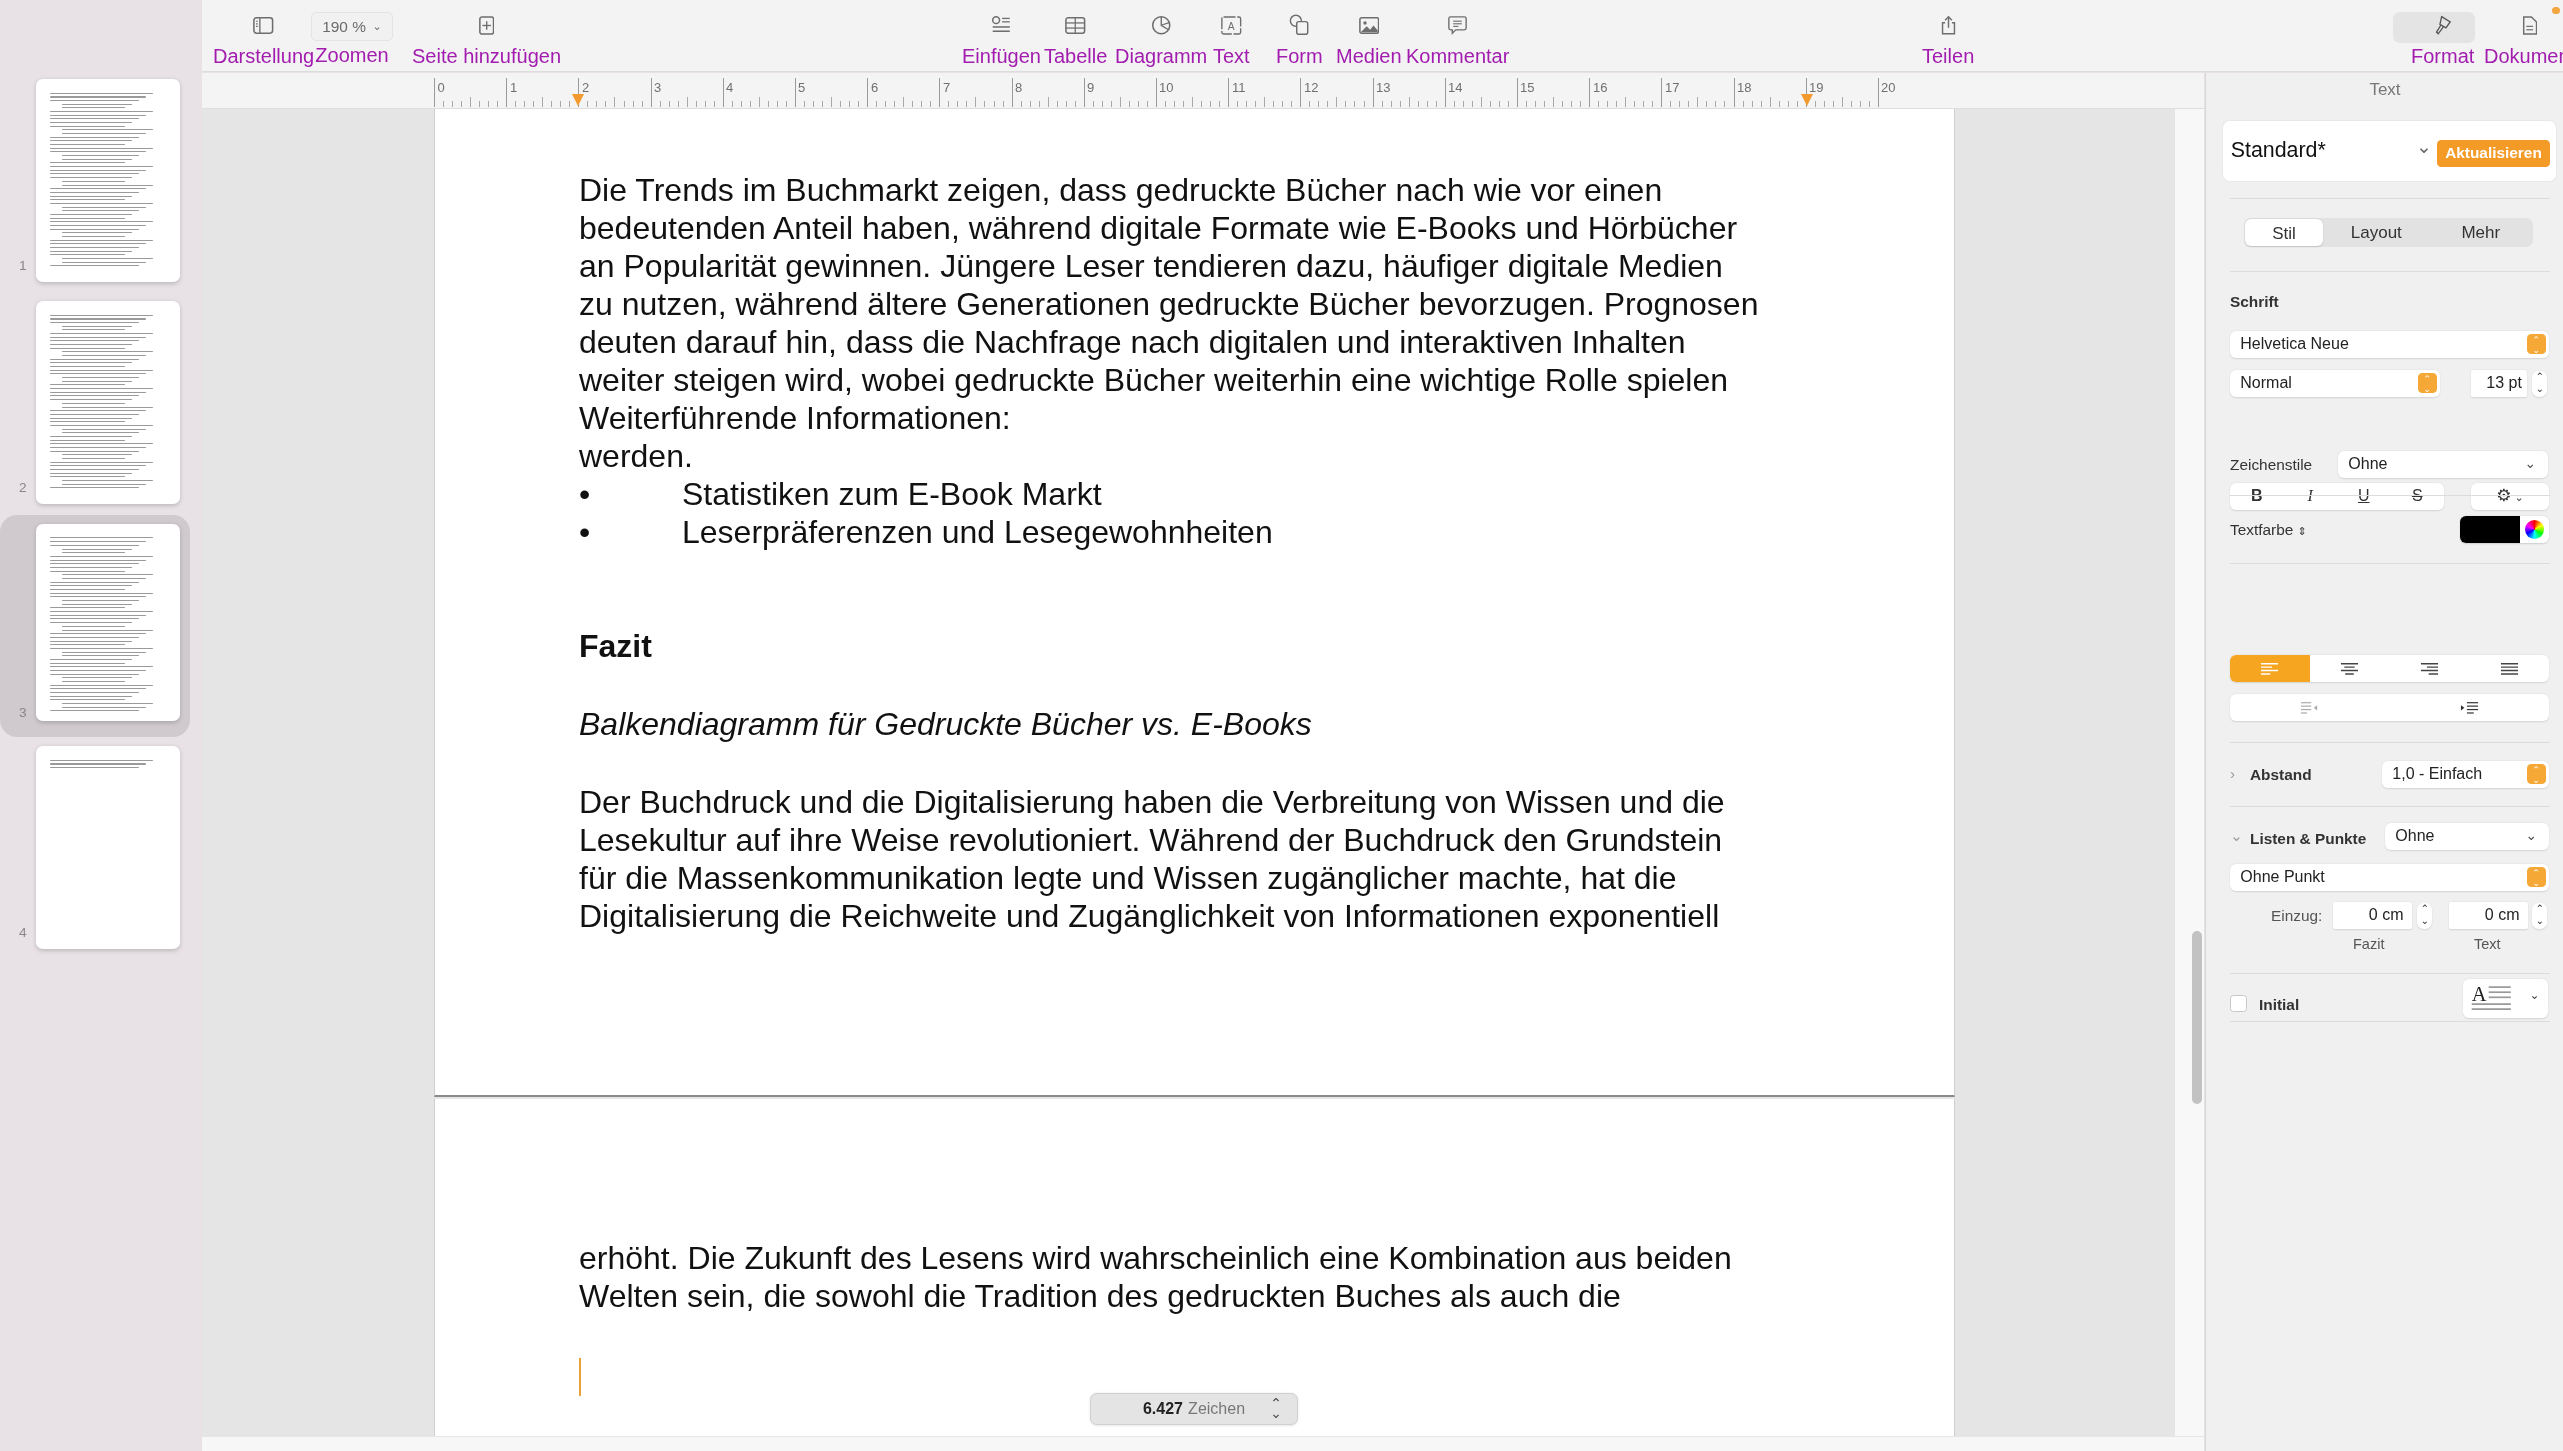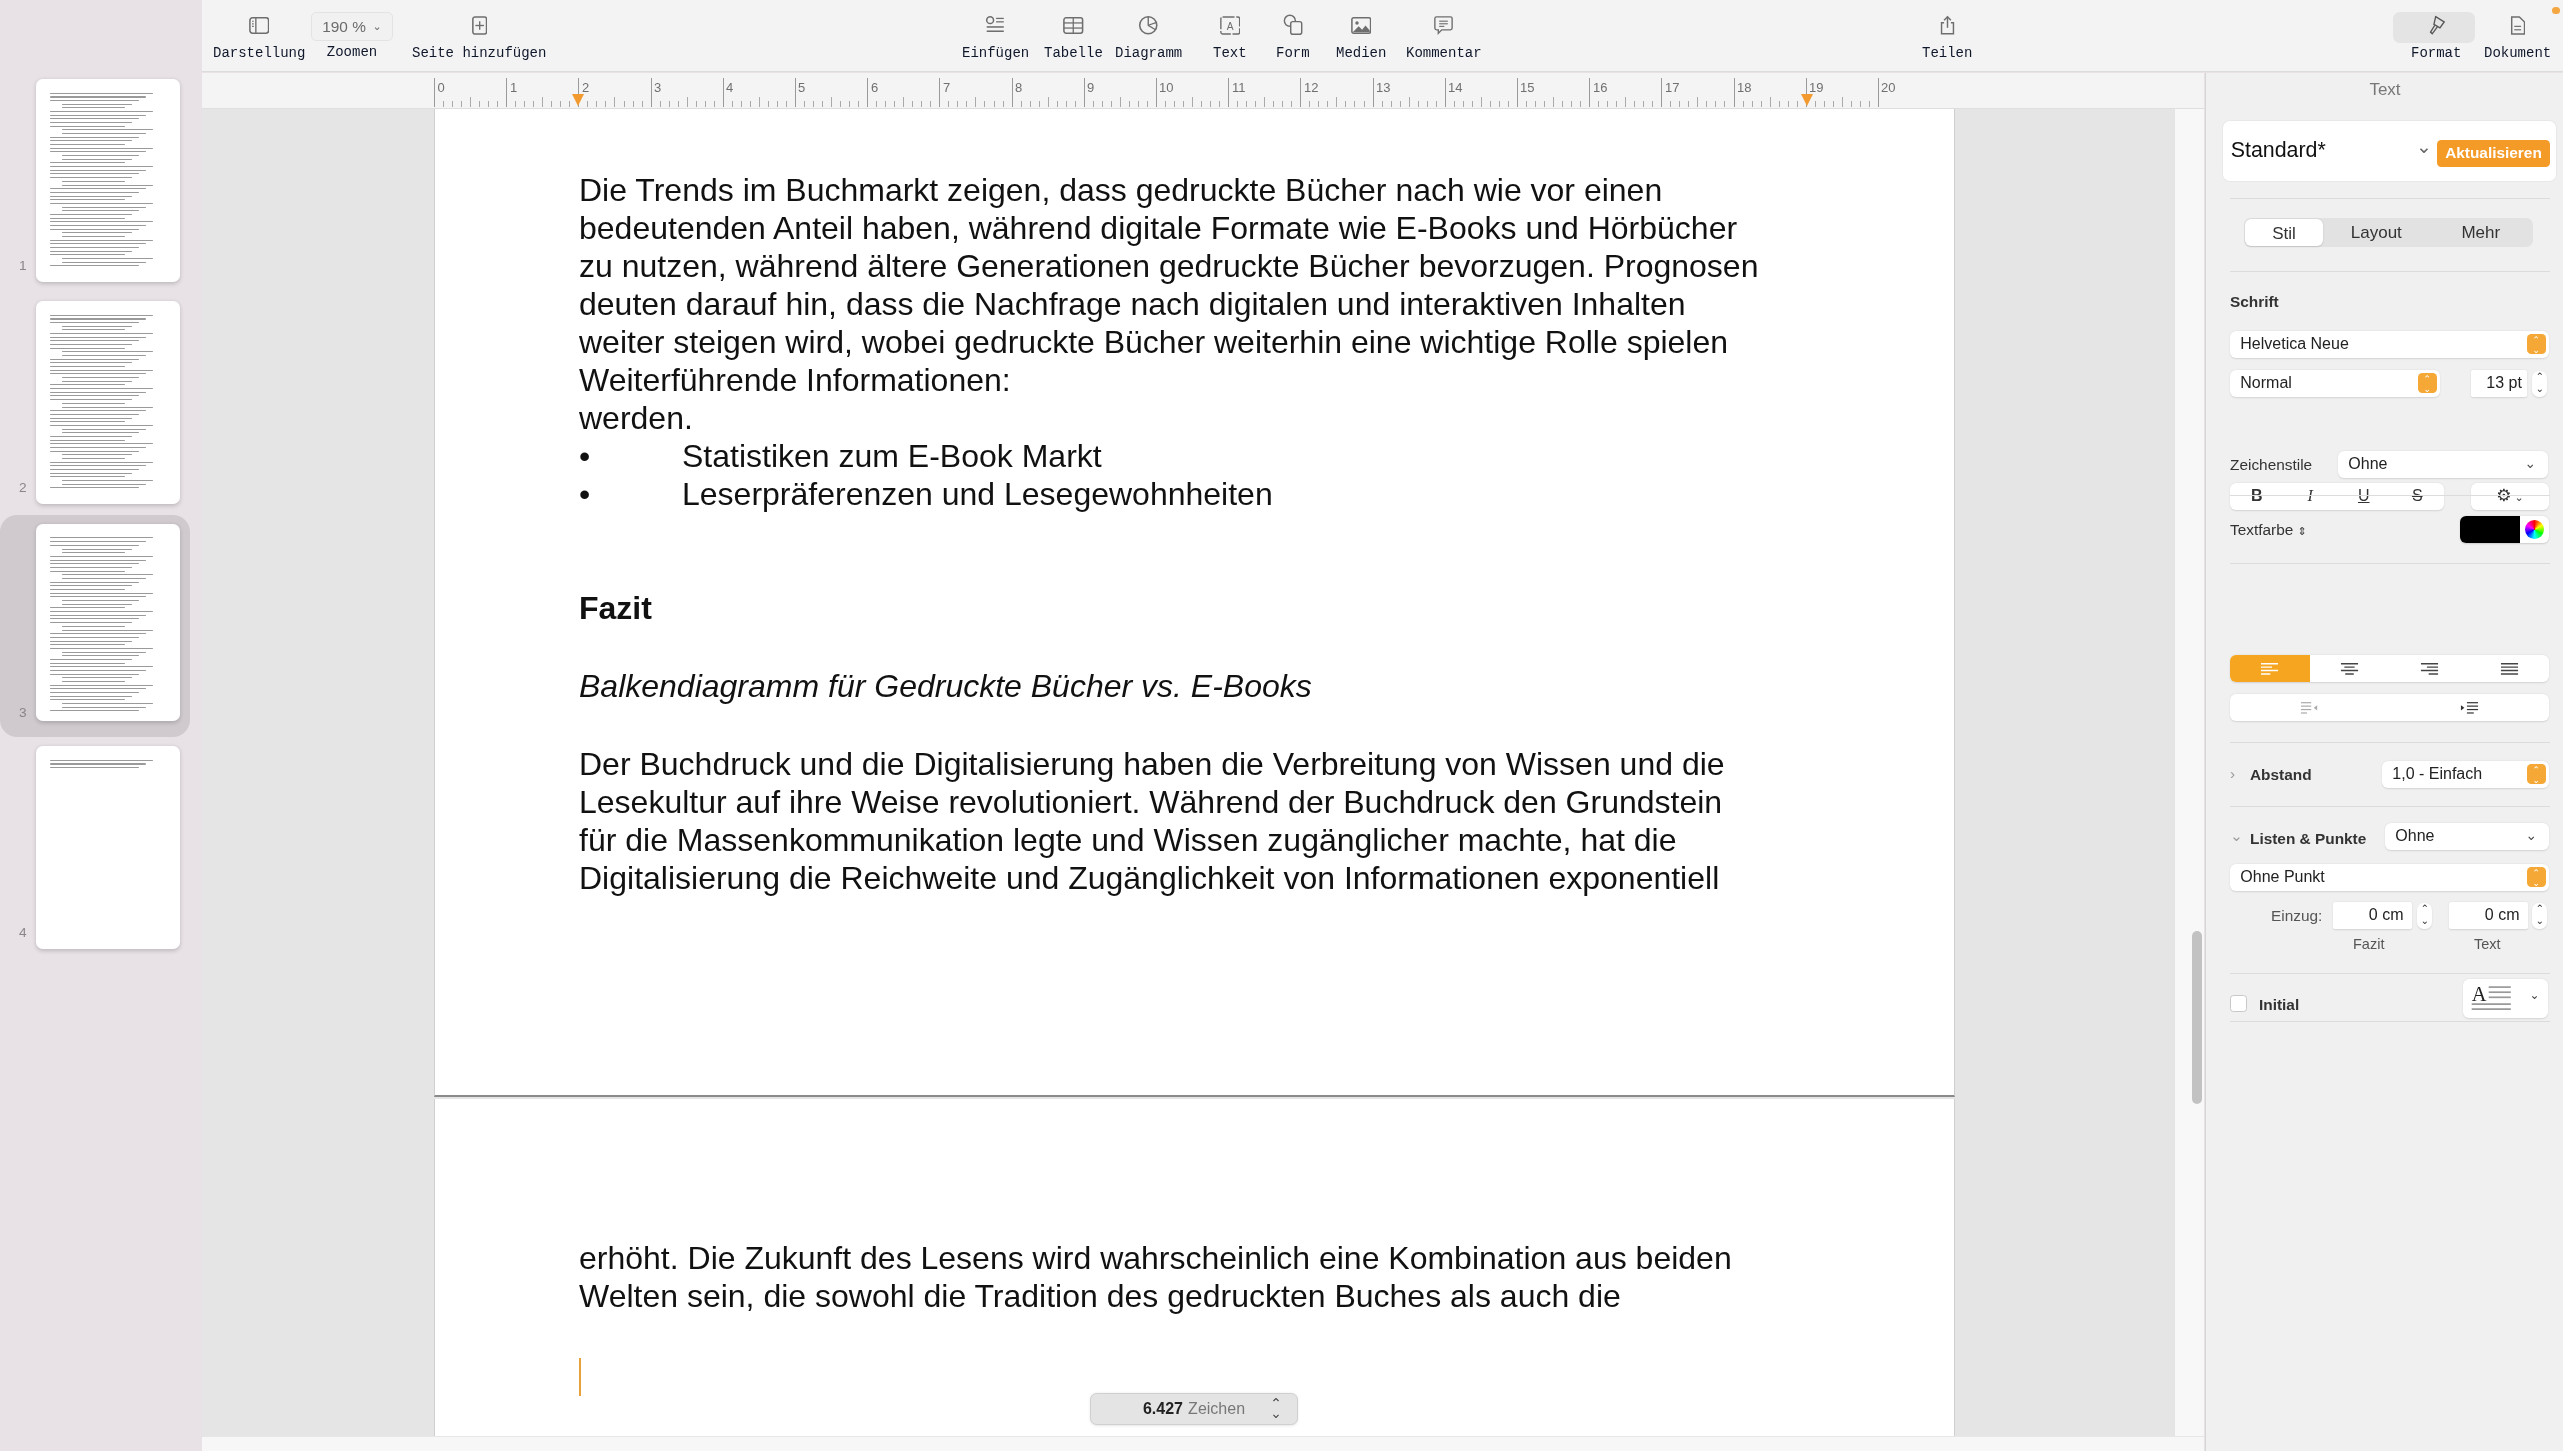--- a/index.html
+++ b/index.html
@@ -11,21 +11,21 @@
   .thumb-wrap { position: absolute; left: 0; width: 190px; border-radius: 17px; }
   .thumb-wrap.selected { background: #d0cacf; }
   .thumb { position: absolute; left: 36px; width: 144px; background: #fff; border-radius: 6.8px; box-shadow: 0 1.7px 4.3px rgba(0,0,0,0.18); overflow: hidden; }
   .thumb-num { position: absolute; left: 19px; font-size: 13.7px; color: #8a8589; }
   .tline { position: absolute; height: 1.7px; background: #9a9a9a; border-radius: 0.9px; }
 
   
   .toolbar { position: absolute; left: 202px; top: 0; width: 2361px; height: 72px; background: #f3f3f3; border-bottom: 1.7px solid #dcdcdc; }
   .tb-item { position: absolute; top: 12px; display: flex; flex-direction: column; align-items: center; }
   .tb-icon { width: 29px; height: 26px; display: flex; align-items: center; justify-content: center; color: #6e6e6e; }
-  .tb-label { margin-top: 6.8px; font-size: 14px; color: #0f172a; white-space: nowrap; font-family: Liberation Mono, monospace; }
+  .tb-label { margin-top: 6.8px; font-size: 20px; color: #a21caf; white-space: nowrap; }
   .zoom-box { width: 82px; height: 29px; border: 0.9px solid #e3e3e3; border-radius: 5.1px; background: #f1f1f1; display: flex; align-items: center; justify-content: center; gap: 6.8px; font-size: 15.4px; color: #6b6b6b; }
   .tb-active { position: absolute; left: 2191px; top: 12px; width: 82px; height: 31px; background: #e4e4e4; border-radius: 6.8px; }
   .notif-dot { position: absolute; right: 3.4px; top: 6.8px; width: 7.7px; height: 7.7px; border-radius: 50%; background: #f4a641; }
 
   
   .ruler { position: absolute; left: 202px; top: 73px; width: 2002px; height: 36px; background: #f4f4f4; border-bottom: 1.7px solid #dedede; }
   .ruler-scale { position: absolute; left: 232px; top: 0; width: 1521px; height: 34px; }
   .r-num { position: absolute; top: 6.8px; font-size: 13px; color: #707070; }
   .r-major { position: absolute; top: 5.1px; width: 0.9px; height: 29px; background: #9a9a9a; }
   .r-minor { position: absolute; bottom: 0; width: 0.9px; height: 6px; background: #aaa; }
@@ -584,20 +584,21 @@
       </div>
     <div class="tab-marker" style="left:370px;"></div>
     <div class="tab-marker" style="left:1599px;"></div>
   </div>
 
   <div class="canvas">
     <div class="page page1">
       <div class="doc-text" style="top:62px;">
         <p>Die Trends im Buchmarkt zeigen, dass gedruckte Bücher nach wie vor einen</p>
         <p>bedeutenden Anteil haben, während digitale Formate wie E-Books und Hörbücher</p>
+        <p>an Popularität gewinnen. Jüngere Leser tendieren dazu, häufiger digitale Medien</p>
         <p>zu nutzen, während ältere Generationen gedruckte Bücher bevorzugen. Prognosen</p>
         <p>deuten darauf hin, dass die Nachfrage nach digitalen und interaktiven Inhalten</p>
         <p>weiter steigen wird, wobei gedruckte Bücher weiterhin eine wichtige Rolle spielen</p>
         <p>Weiterführende Informationen:</p>
         <p>werden.</p>
         <div class="bullet-row">
           <span class="bullet-dot">•</span>
           <span>Statistiken zum E-Book Markt</span>
         </div>
         <div class="bullet-row">

